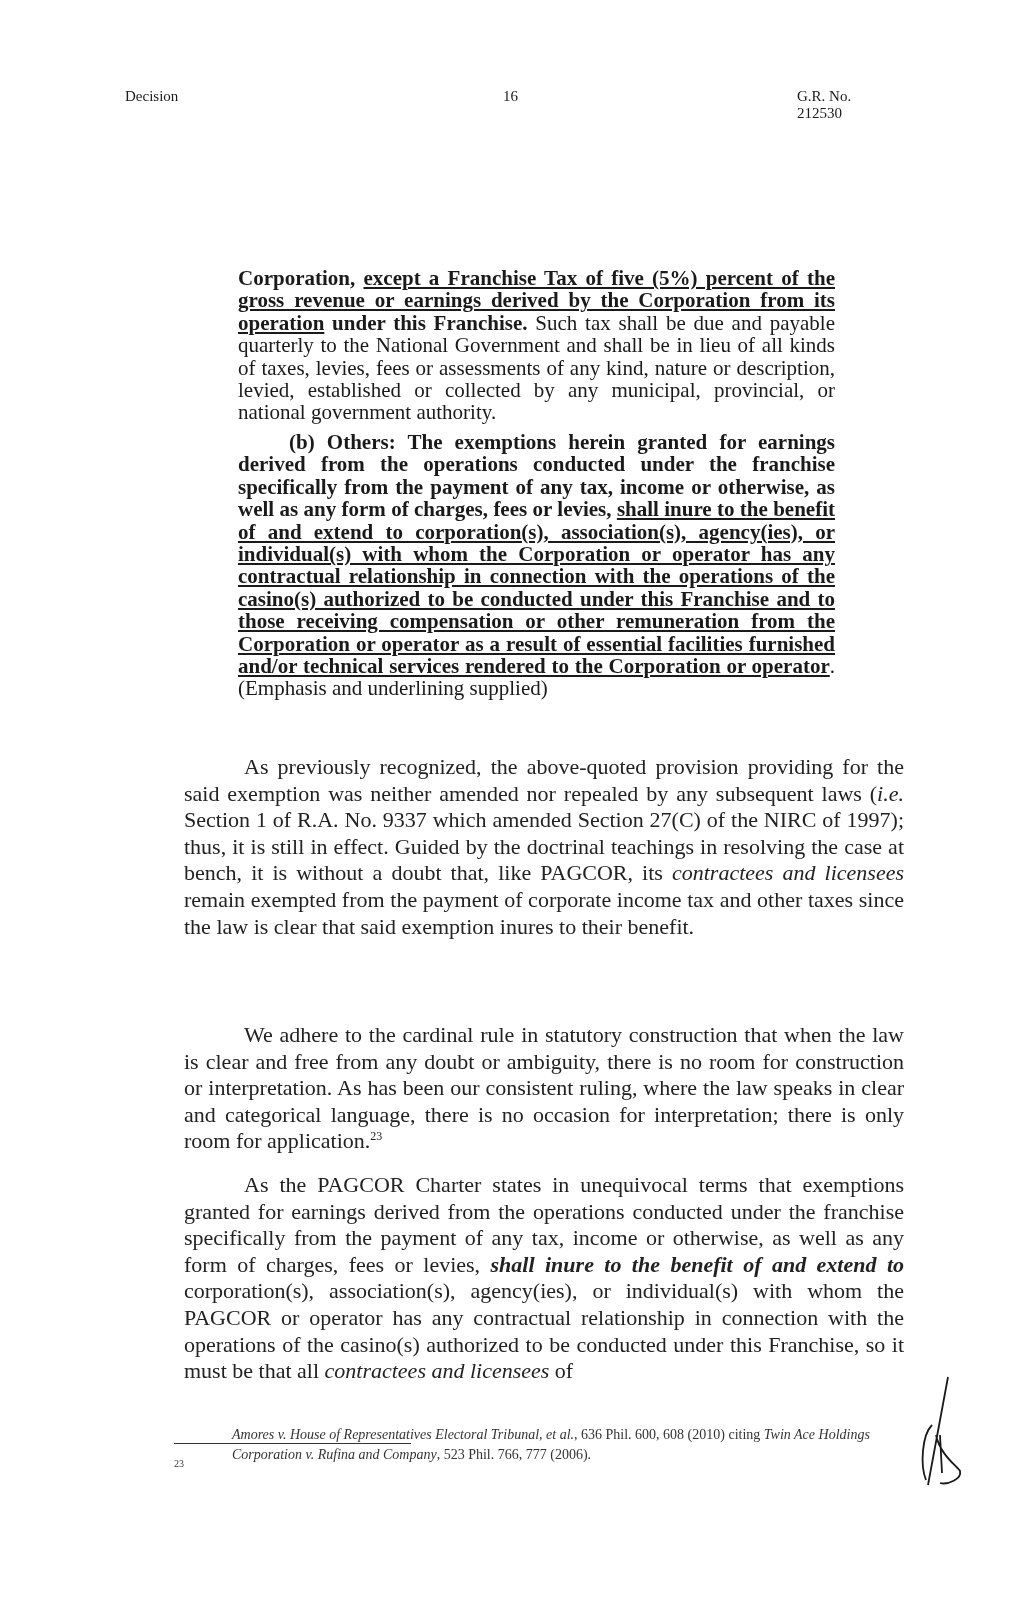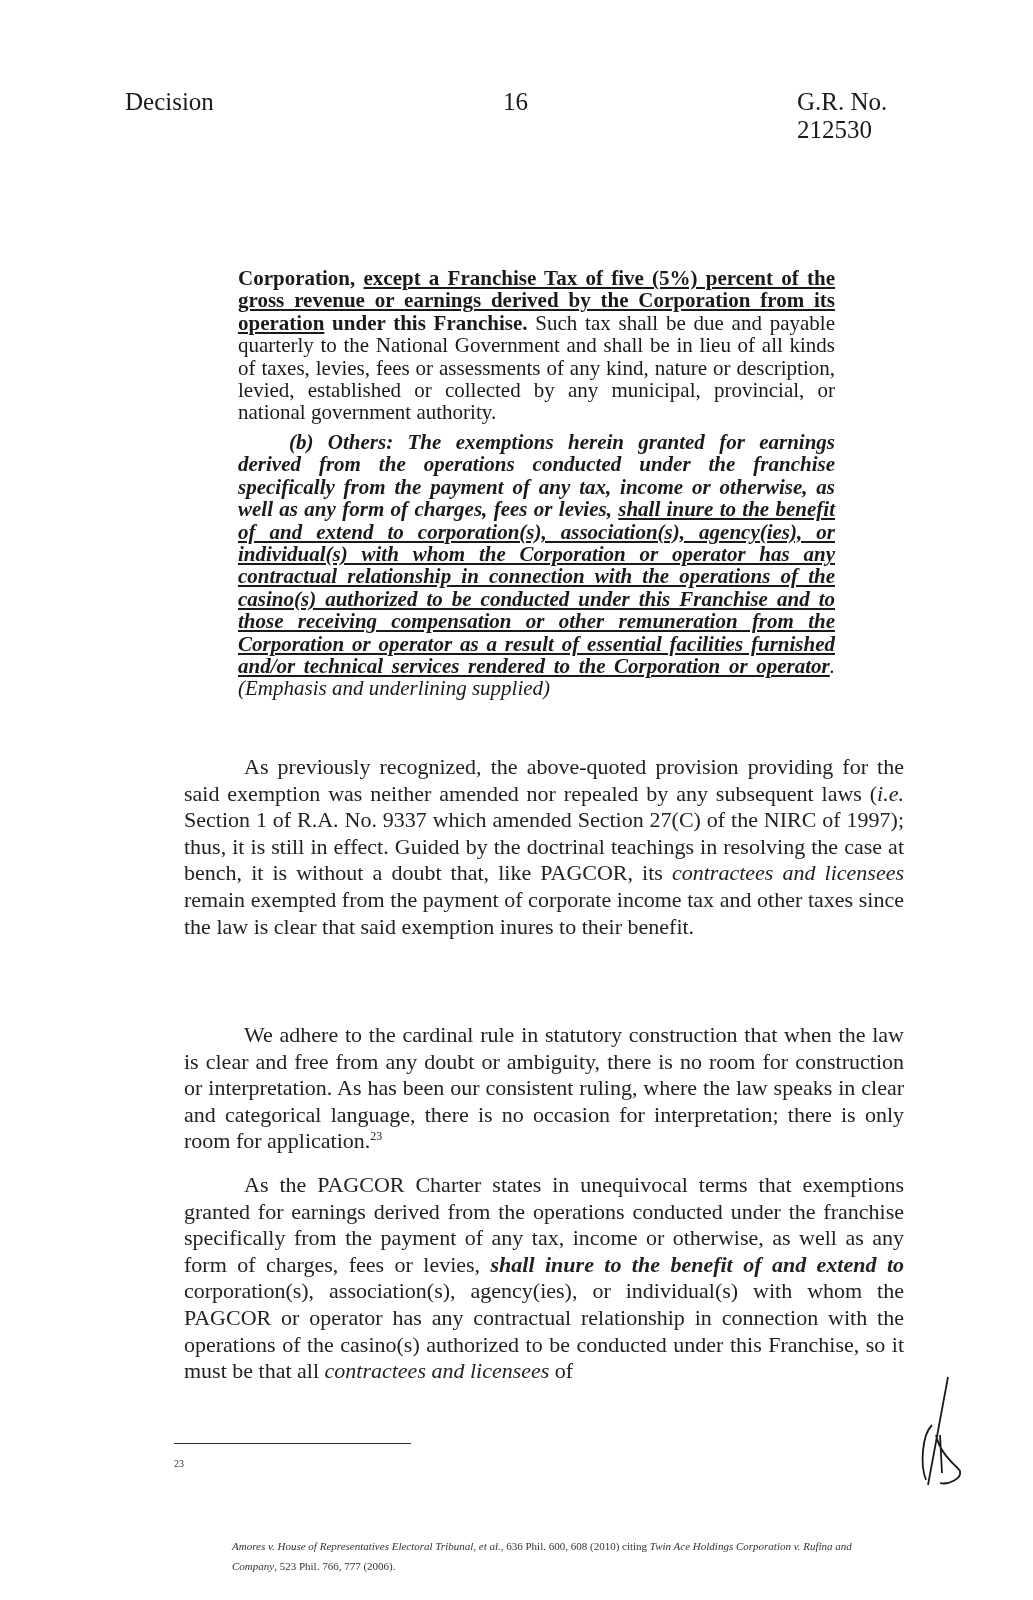--- a/index.html
+++ b/index.html
@@ -1,44 +1,44 @@
 <!DOCTYPE html>
 <html><head>
 <meta charset="utf-8">
 <style>
   html, body { margin: 0; padding: 0; background: #ffffff; }
   body {
     width: 1033px; height: 1600px; position: relative; overflow: hidden;
     font-family: "Liberation Serif", "DejaVu Serif", serif; color: #1a1a1a;
   }
-  .header { position: absolute; top: 88px; left: 0; width: 899px; height: 30px; font-size: 25px; text-decoration: underline; }
+  .header { position: absolute; top: 88px; left: 0; width: 899px; height: 30px; font-size: 15px; text-decoration: underline; }
   .header .left { position: absolute; left: 125px; }
   .header .center { position: absolute; left: 503px; }
   .header .right { position: absolute; left: 797px; }
 
   .quote {
     position: absolute; left: 238px; width: 597px;
     font-size: 21px; line-height: 22.4px; text-align: justify;
   }
   .quote .b { font-weight: bold; }
   .quote .u { text-decoration: underline; text-underline-offset: 2px; text-decoration-thickness: 1.5px; }
-  .indent-q { text-indent: 51px; font-style: italic; }
+  .indent-q { text-indent: 51px; }
 
   .para {
     position: absolute; left: 184px; width: 720px;
     font-size: 22px; line-height: 26.6px; text-align: justify; color: #222;
   }
   .para .indent { display: inline-block; width: 60px; }
   .i { font-style: italic; }
   .bi { font-style: italic; font-weight: bold; }
   sup { font-size: 12px; vertical-align: super; line-height: 0; }
 
   .fn-rule { position: absolute; left: 174px; top: 1443px; width: 237px; height: 1px; background: #333; }
   .fn-num { position: absolute; left: 174px; top: 1458px; font-size: 10px; color: #333; }
-  .fn-text { position: absolute; left: 232px; top: 1537px; width: 660px; font-size: 11px; line-height: 19.5px; color: #333; }
+  .fn-text { position: absolute; left: 232px; top: 1425px; width: 660px; font-size: 14px; line-height: 19.5px; color: #333; }
 
   .signature { position: absolute; left: 918px; top: 1375px; width: 50px; height: 120px; }
 </style>
 </head>
 <body>
 
 <div class="header">
   <span class="left">Decision</span>
   <span class="center">16</span>
   <span class="right">G.R. No. 212530</span>

